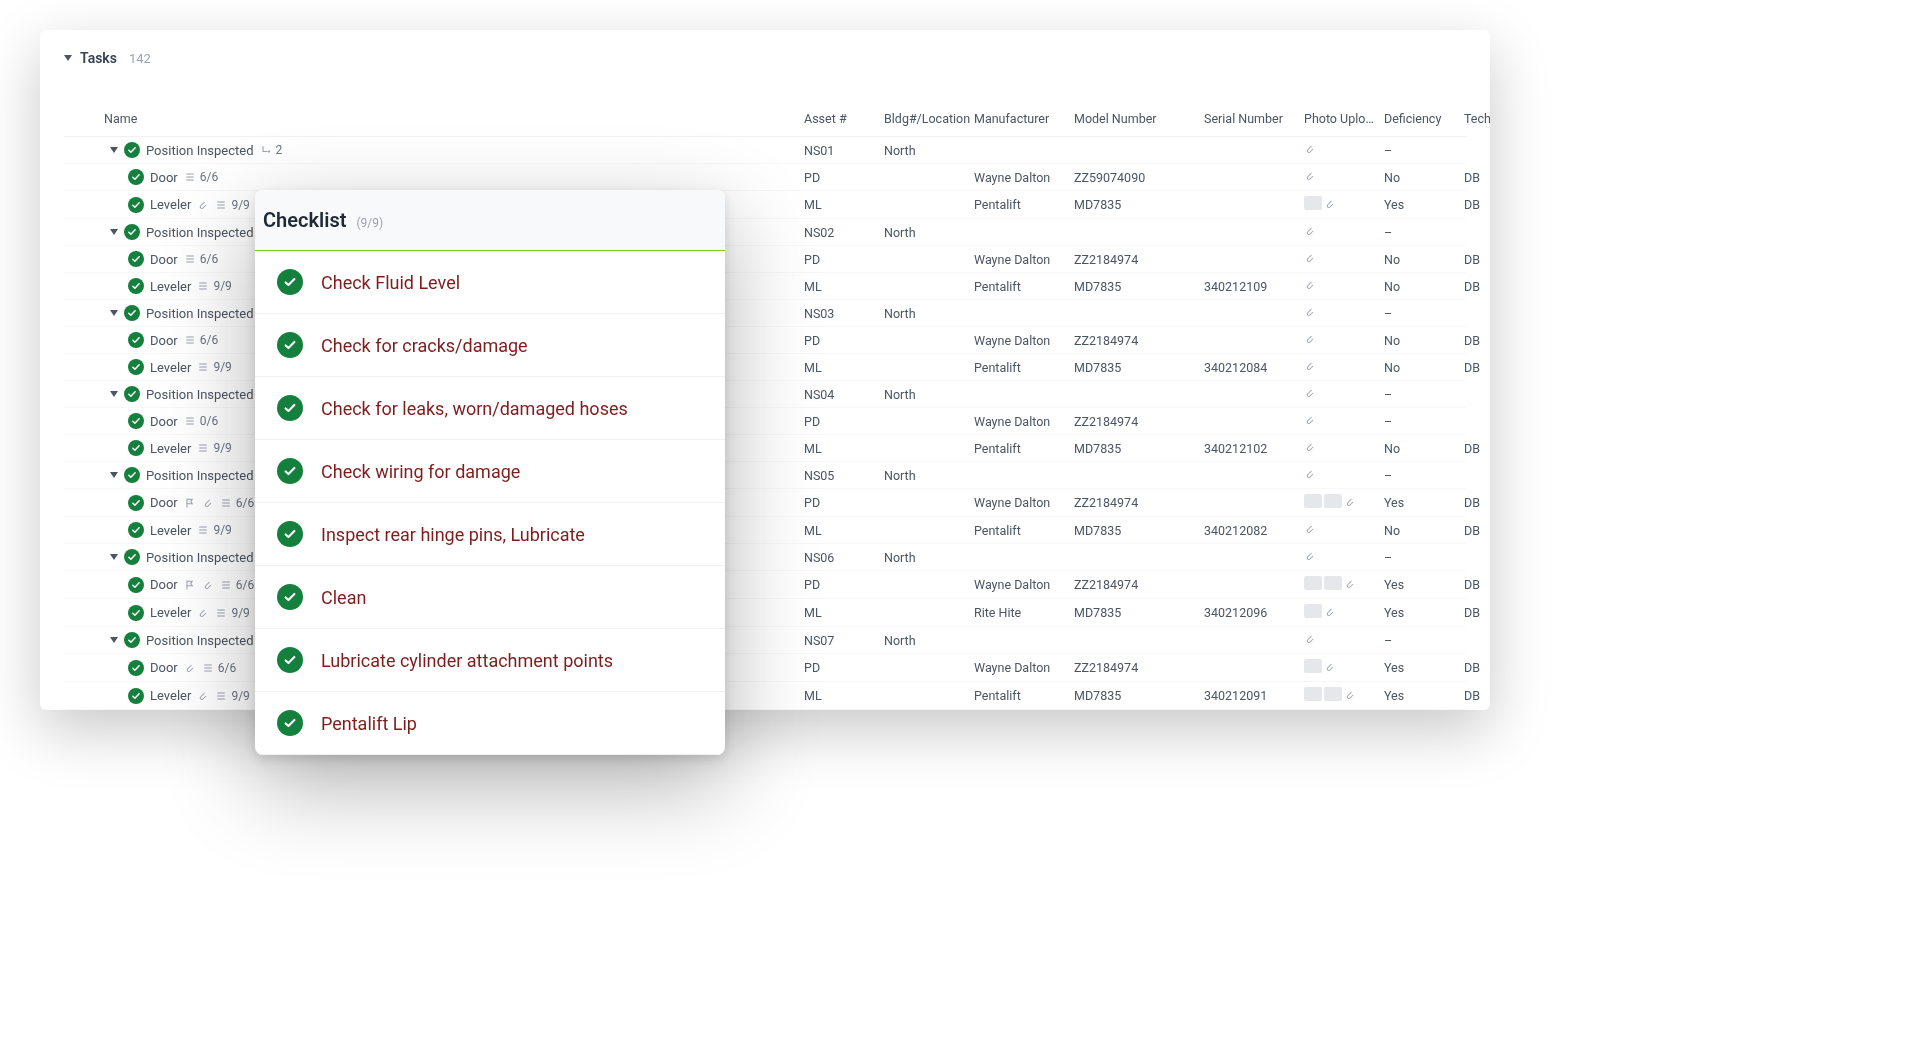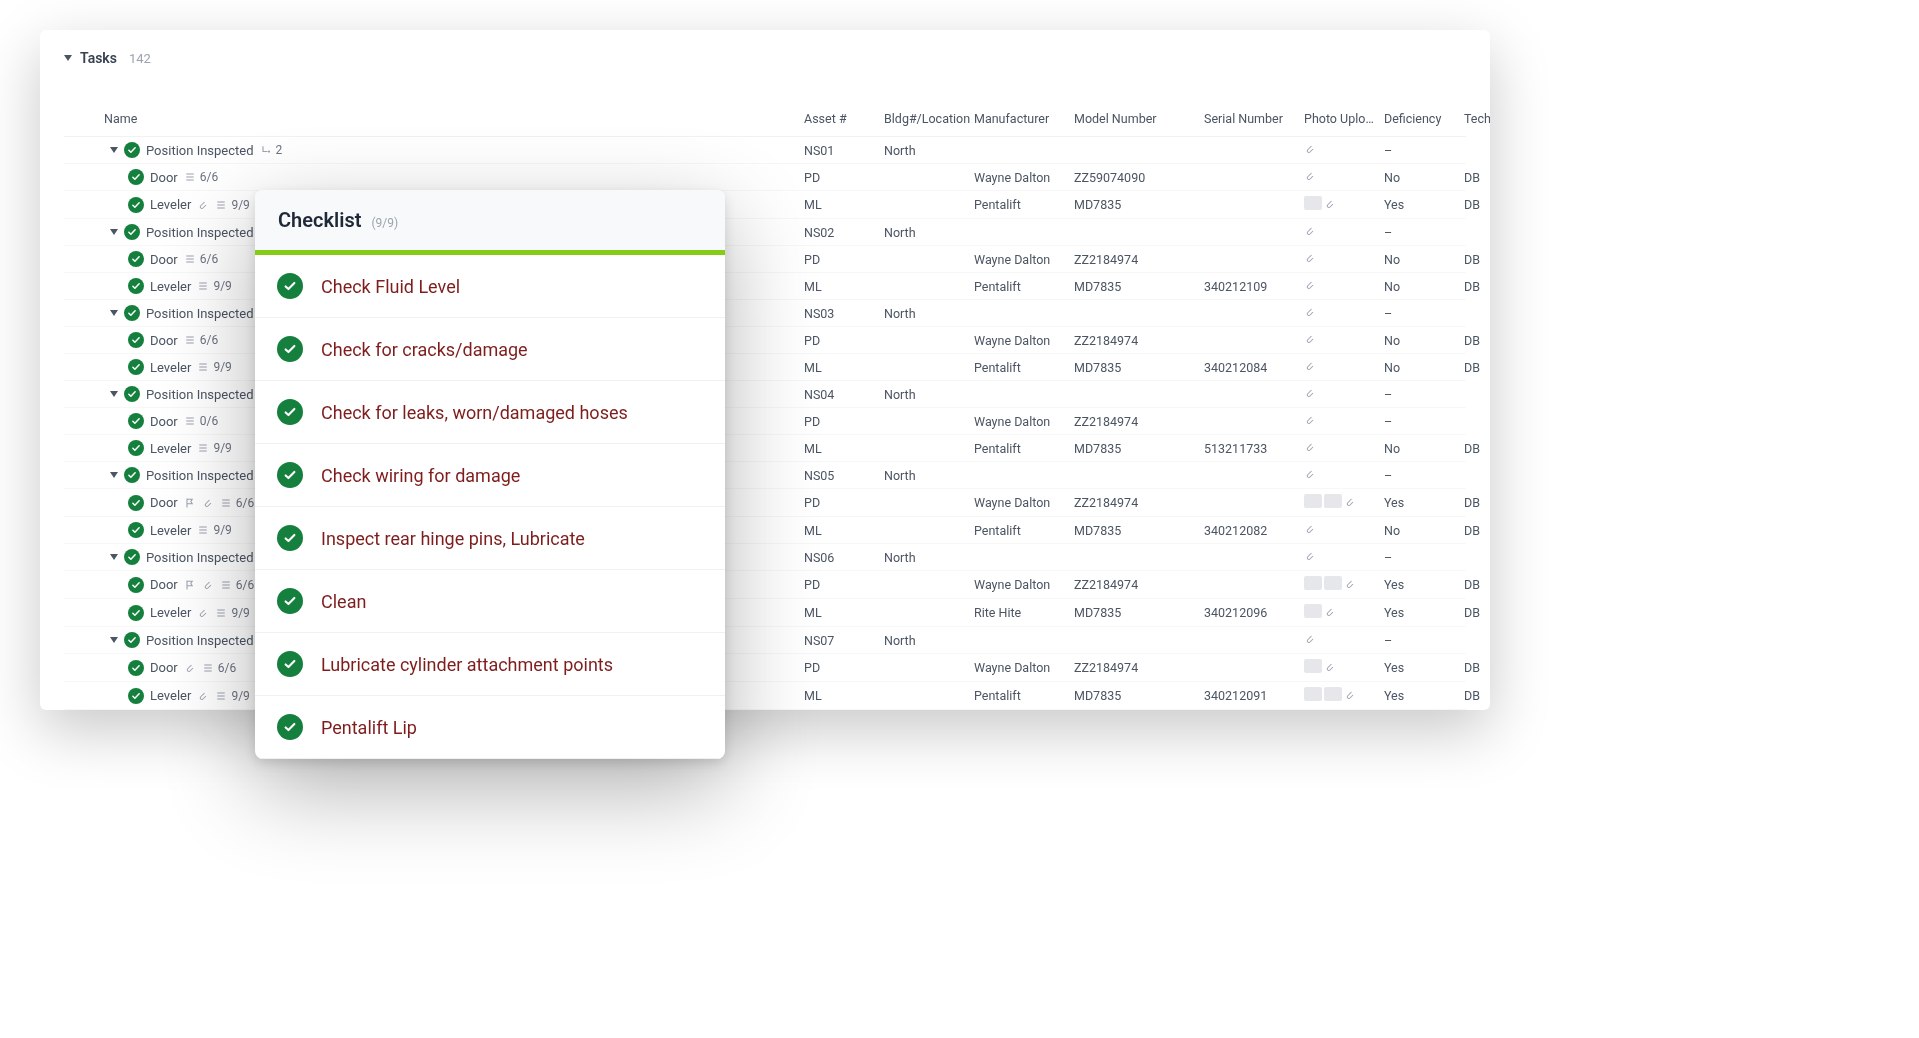--- a/index.html
+++ b/index.html
@@ -84,21 +84,21 @@
     left: 255px; top: 190px;
     width: 470px;
     background:#fff;
     border-radius:8px;
     box-shadow: 0 30px 90px rgba(0,0,0,0.30), 0 4px 12px rgba(0,0,0,0.12);
     overflow:hidden;
     z-index: 100;
   }
   .popover-head {
     display:flex; align-items:baseline; gap:10px;
-    padding: 18px 23px; background:#f8f9fa; border-bottom:5px solid #84cc16;
+    padding: 18px 8px; background:#f8f9fa; border-bottom:1px solid #84cc16;
   }
   .popover-title { font-size:20px; font-weight:600; color:#1f2937; }
   .popover-count { color:#9ca3af; font-size:12px; }
   .check-row {
     display:flex; align-items:center; gap:18px;
     padding: 18px 22px;
     border-bottom:1px solid #f1f1f1;
   }
   .check-big {
     width:26px; height:26px; border-radius:50%; background:#15803d;
@@ -501,21 +501,21 @@
                 <path d="M3 4h10M3 8h10M3 12h10" stroke="#9ca3af" stroke-width="1.5"></path>
               </svg>
             </span>
             <span class="subtask-count">9/9</span>
           </span>
         </div>
         <div class="cell">ML</div>
         <div class="cell muted"></div>
         <div class="cell">Pentalift</div>
         <div class="cell">MD7835</div>
-        <div class="cell">513211733</div>
+        <div class="cell">340212102</div>
         <div class="cell"><span class="mini-icon">
             <svg viewBox="0 0 16 16">
               <path d="M10 4 L5 9 a2 2 0 0 0 3 3 L12 8" stroke="#9ca3af" stroke-width="1.4" fill="none"></path>
             </svg>
           </span></div>
         <div class="cell">No</div>
         <div class="cell">DB</div>
       </div>
       <div class="row">
         <div class="namecell">

